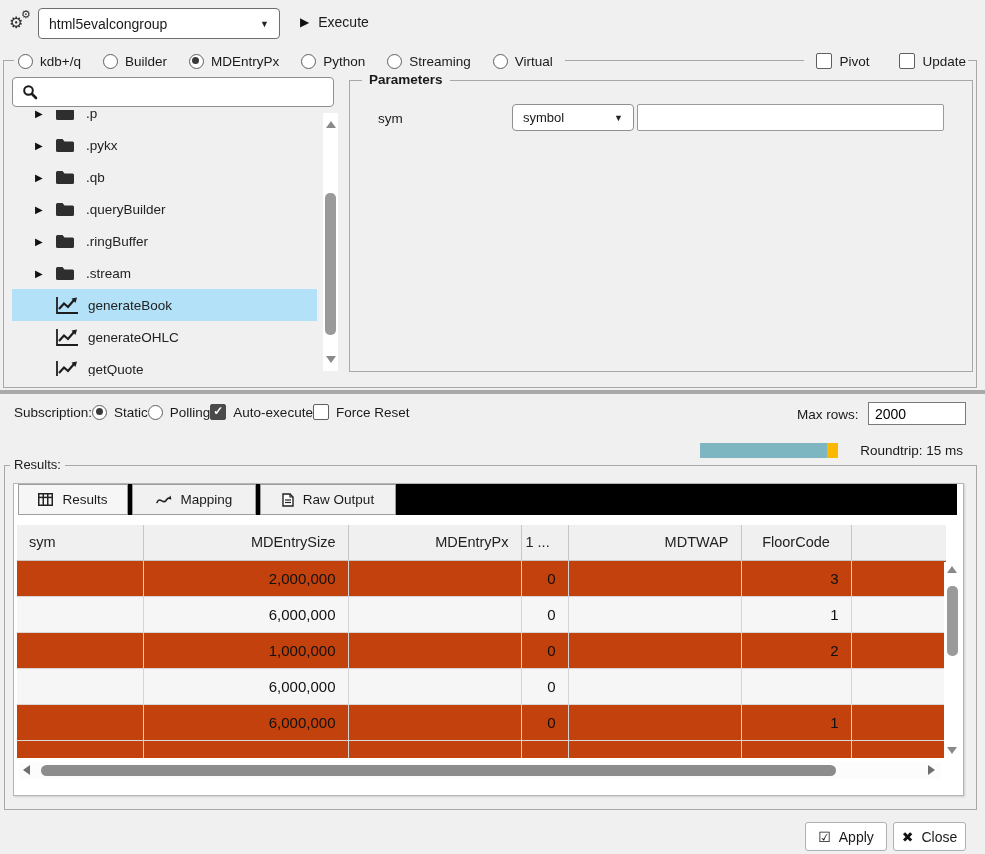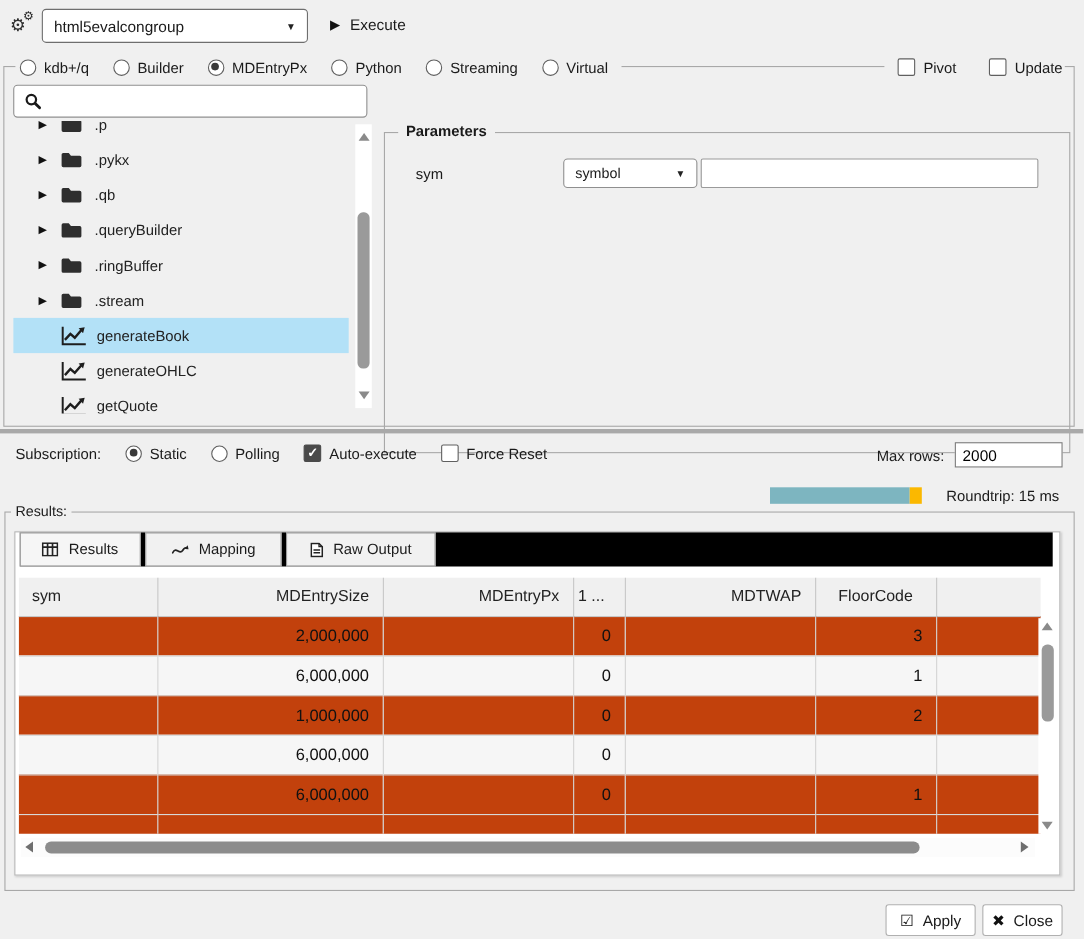--- a/index.html
+++ b/index.html
@@ -63,29 +63,29 @@
 
   .vscroll { position:absolute; background:#fff; }
   #tree-scrollbar { right:1px; top:3px; width:15px; height:258px; }
   .scroll-thumb-v { position:absolute; left:2px; width:11px; background:#9a9a9a; border-radius:5px; }
   #tree-thumb { top:80px; height:142px; }
   .arr { position:absolute; left:50%; transform:translateX(-50%); width:0; height:0; }
   .arr-up { border-left:5.5px solid transparent; border-right:5.5px solid transparent; border-bottom:7px solid #8a8a8a; }
   .arr-down { border-left:5.5px solid transparent; border-right:5.5px solid transparent; border-top:7px solid #8a8a8a; }
 
   
-  #parameters-groupbox { left:345px; top:19px; width:624px; height:292px; border:1px solid #a8a8a8; position:absolute;margin-top:40px; }
+  #parameters-groupbox { left:345px; top:19px; width:624px; height:292px; border:1px solid #a8a8a8; position:absolute; }
   .gb-legend { position:absolute; top:-9px; left:12px; background:#f0f0f0; padding:0 7px; font-weight:bold; font-size:13.5px; }
   #param-name { left:28px; top:30px; font-size:13.5px; }
   #param-type-select { left:162px; top:23px; width:122px; height:27px; border-color:#8f8f8f; }
   #param-value-input { left:287px; top:23px; width:307px; height:27px; background:#fff; border:1px solid #9a9a9a; border-radius:2px; padding:0 6px; font-family:inherit; font-size:13px; }
 
   
   #splitter { left:0; top:390px; width:985px; height:4px; background:#a9a9a9; }
-  #subscription-row { left:14px; top:404px; display:flex; align-items:center; gap:22px; font-size:13.5px; }
+  #subscription-row { left:14px; top:404px; display:flex; align-items:center; font-size:13.5px; }
   #max-rows-label { left:797px; top:407px; font-size:13.5px; }
   #max-rows-input { left:868px; top:402px; width:98px; height:23px; background:#fff; border:1px solid #7a7a7a; padding:0 6px; font-family:inherit; font-size:14px; }
 
   
   #progress-bar { left:700px; top:443px; width:138px; height:15px; display:flex; }
   #progress-fill { width:127px; background:#7db5c0; }
   #progress-tail { width:11px; background:#fbb800; }
   #roundtrip { right:22px; top:443px; font-size:13.5px; }
 
   

